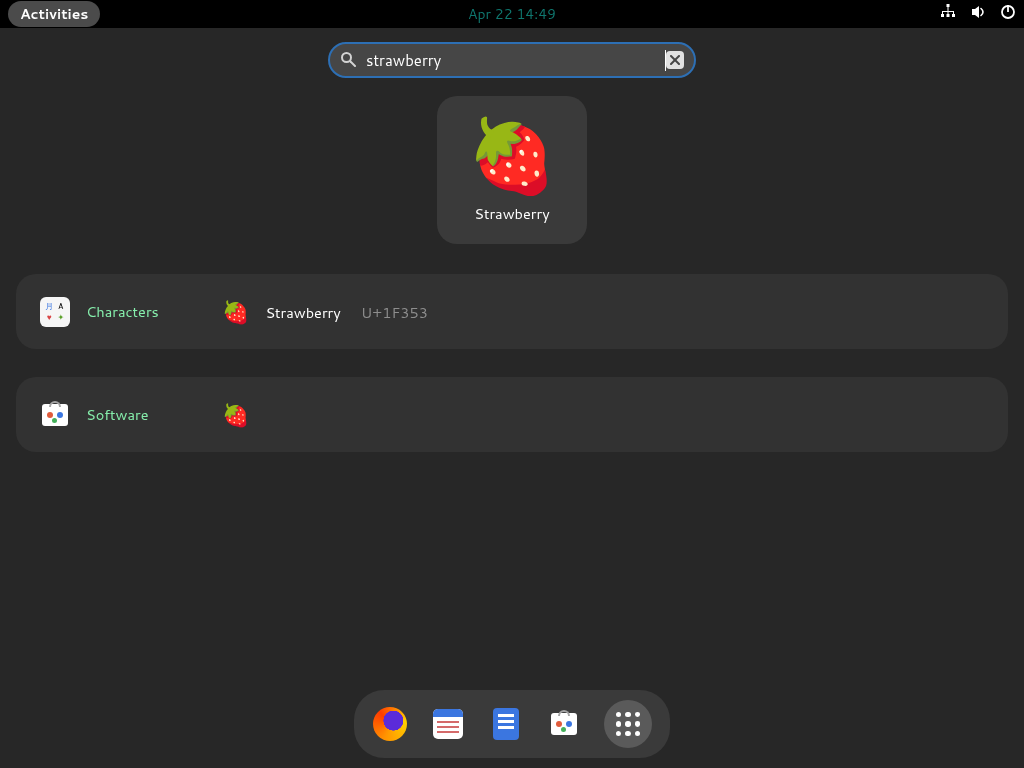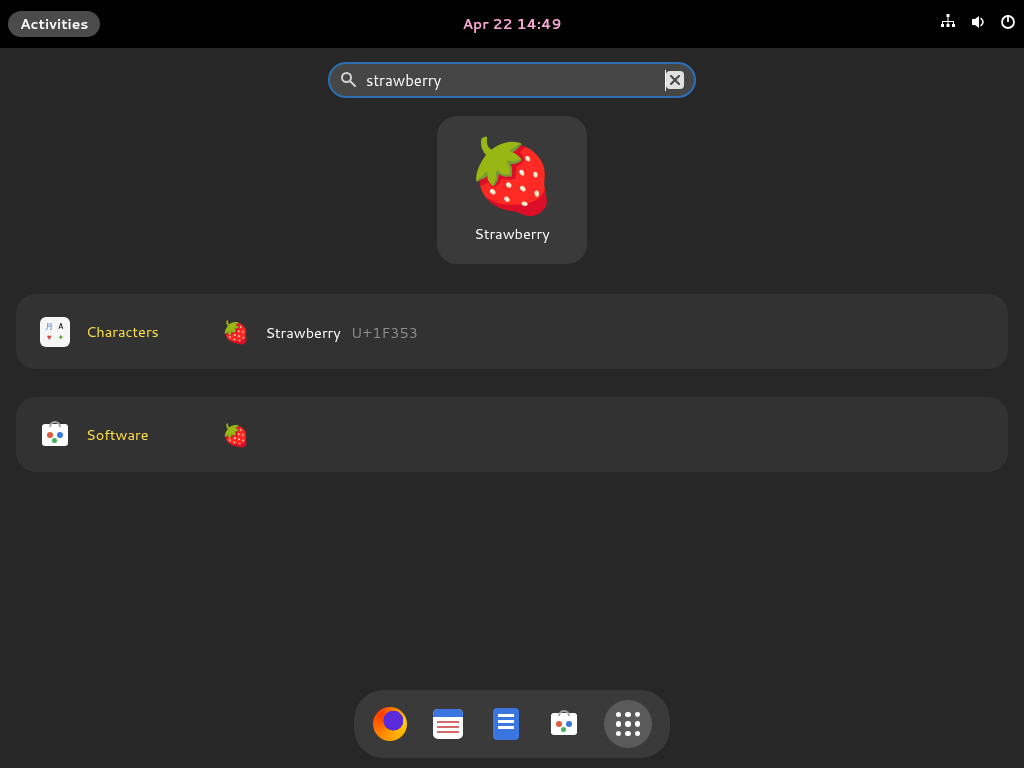--- a/index.html
+++ b/index.html
@@ -6,42 +6,42 @@
   html, body {
     width: 1024px; height: 768px;
     background: #272727;
     font-family: "Cantarell", "Segoe UI", sans-serif;
     color: #ffffff;
     overflow: hidden;
     position: relative;
   }
   
   .topbar {
-    height: 48px;
+    height: 28px;
     background: #000000;
     display: flex;
     align-items: center;
     justify-content: space-between;
     padding: 0 8px;
     font-size: 14px;
     font-weight: 600;
   }
   .activities-btn {
     background: #4b4b4b;
     border-radius: 16px;
     padding: 3px 12px;
     cursor: pointer;
     font-weight: 600;
   }
   .datetime {
     position: absolute;
     left: 50%;
     transform: translateX(-50%);
-    color: #f9a8d4;
-    font-weight: 700;
+    color: #0f766e;
+    font-weight: 400;
   }
   .sys-icons { display: flex; gap: 14px; align-items: center; }
   .sys-icons svg { width: 16px; height: 16px; fill: #ffffff; }
 
   
   .search-wrap { display: flex; justify-content: center; margin-top: 14px; }
   .searchbar {
     width: 368px; height: 36px;
     background: #464646;
     border: 2px solid #2d6fb4;
@@ -99,25 +99,25 @@
     gap: 16px;
   }
   .provider-icon {
     width: 30px; height: 30px;
     background: #f6f6f6;
     border-radius: 6px;
     display: flex; align-items: center; justify-content: center;
     font-size: 14px;
     position: relative;
   }
-  .provider-label { font-size: 14.5px; color: #fde047; width: 120px; }
+  .provider-label { font-size: 14.5px; color: #86efac; width: 120px; }
   .result-item { display: flex; align-items: center; gap: 16px; cursor: pointer; }
   .result-emoji { font-size: 22px; }
   .result-title { font-size: 14.5px; color: #fff; }
-  .result-sub { font-size: 14.5px; color: #8e8e8e; margin-left: 6px; }
+  .result-sub { font-size: 14.5px; color: #8e8e8e; margin-left: 16px; }
 
   
   .dash {
     position: absolute;
     bottom: 10px;
     left: 50%;
     transform: translateX(-50%);
     background: #3a3a3a;
     border-radius: 30px;
     padding: 10px 18px;

